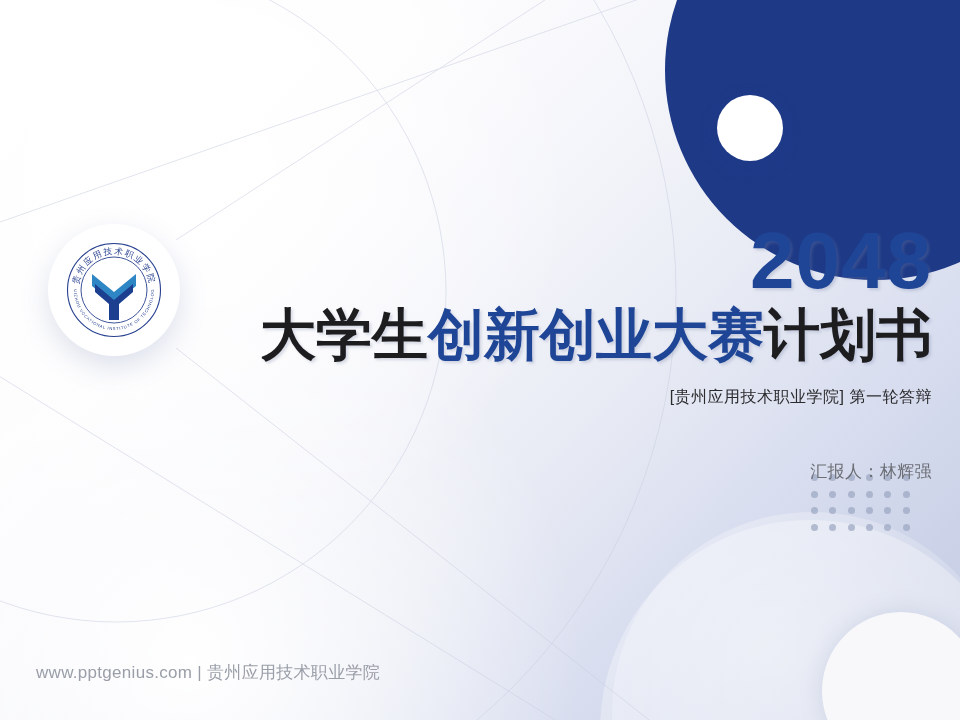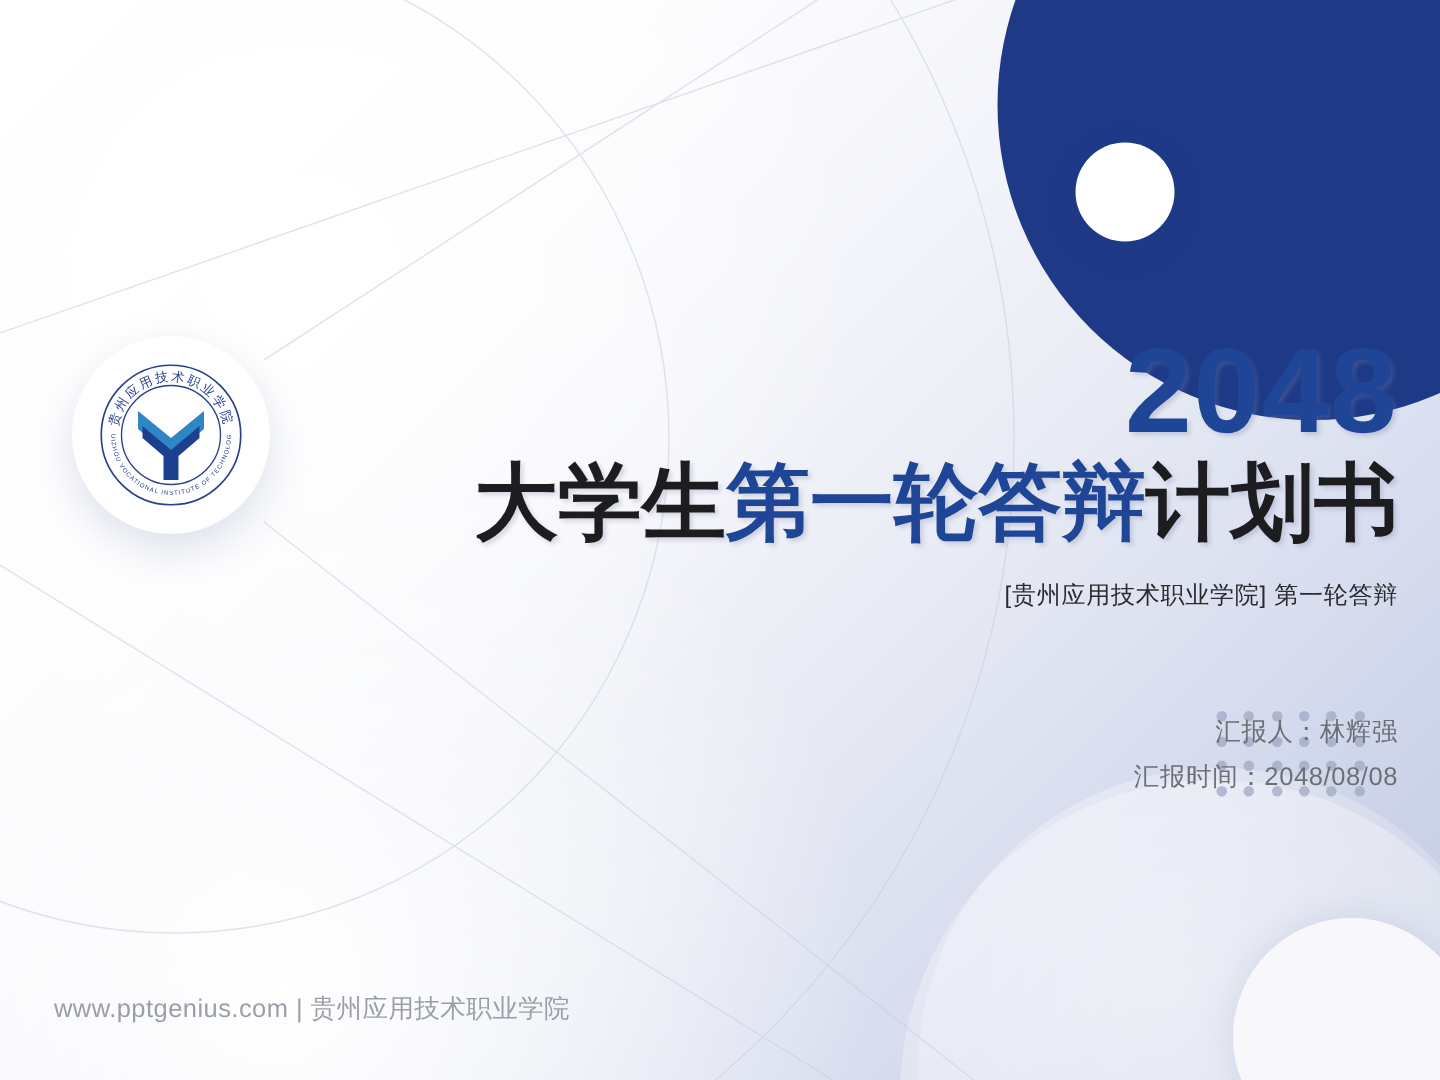--- a/index.html
+++ b/index.html
@@ -190,21 +190,21 @@
   .headline .blue { color: #1f4596; }
 
   .subtitle {
     margin: 22px 0 0 0;
     font-size: 16px;
     color: #2b2b2e;
     font-weight: 400;
     letter-spacing: .5px;
   }
   .meta {
-    margin-top: 68px;
+    margin-top: 52px;
   }
   .meta p {
     margin: 0 0 7px 0;
     font-size: 17px;
     color: #6c6f76;
     letter-spacing: .4px;
   }
 
   
   .footer {
@@ -290,24 +290,23 @@
       </text>
 
       <path d="M 28,34 L 50,52 L 72,34 L 72,46 L 50,64 L 28,46 Z" fill="#2f86c5"></path>
       <path d="M 31,44 L 50,60 L 69,44 L 69,52 L 55,64 L 55,80 L 45,80 L 45,64 L 31,52 Z" fill="#1c3f8f"></path>
     </svg>
   </div>
 
   <div class="text-block">
     <p class="year">2048</p>
     <p class="headline">
-      <span class="dark">大学生</span><span class="blue">第一轮答辩</span><span class="dark">计划书</span>
+      <span class="dark">大学生</span><span class="blue">创新创业大赛</span><span class="dark">计划书</span>
     </p>
     <p class="subtitle">[贵州应用技术职业学院] 第一轮答辩</p>
     <div class="meta">
       <p>汇报人：林辉强</p>
-      <p>汇报时间：2048/08/08</p>
     </div>
   </div>
 
   <div class="footer">www.pptgenius.com | 贵州应用技术职业学院</div>
 
 </div>
 
 </body></html>

